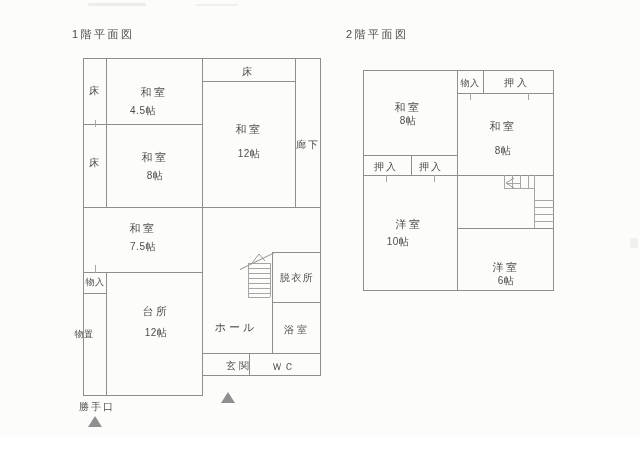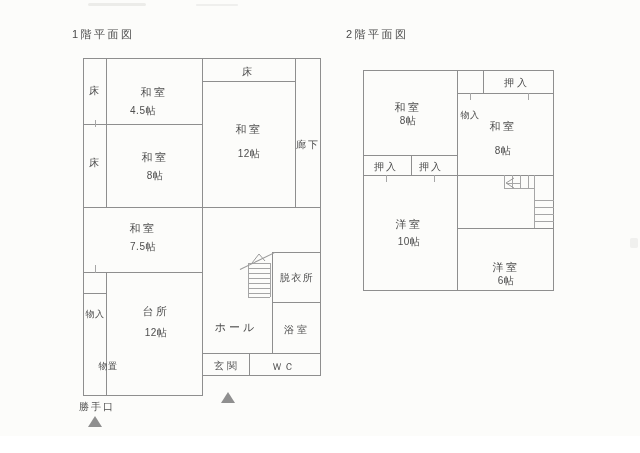--- a/index.html
+++ b/index.html
@@ -25,21 +25,21 @@
     position:absolute;font-size:11px;letter-spacing:2.5px;
     color:#4a4a4a;white-space:nowrap;
   }
   .lbl{
     position:absolute;transform:translate(-50%,-50%);
     font-size:11px;letter-spacing:2.5px;color:#4e4e4e;
     white-space:nowrap;line-height:1;
   }
   .md{font-size:10px;letter-spacing:2px;}
   .sz{font-size:10px;letter-spacing:0.5px;}
-  .sm{font-size:9px;letter-spacing:0.5px;margin-top:32px;}
+  .sm{font-size:9px;letter-spacing:0.5px;}
   .ls3{letter-spacing:3px;}
   .ls1{letter-spacing:1.5px;}
   .tri{
     position:absolute;width:0;height:0;
     border-left:7px solid transparent;
     border-right:7px solid transparent;
     border-bottom:11px solid #8f8f8f;
   }
   .arrow-svg{position:absolute;}
   .smudge{position:absolute;background:#e4e4e1;border-radius:2px;}
@@ -136,46 +136,46 @@
   <div class="lbl md" style="left:248px;top:72px">床</div>
   <div class="lbl" style="left:249px;top:129px">和室</div>
   <div class="lbl sz" style="left:249px;top:154px">12帖</div>
 
   <div class="lbl md" style="left:308px;top:145px">廊下</div>
 
   <div class="lbl" style="left:143px;top:228px">和室</div>
   <div class="lbl sz" style="left:143px;top:247px">7.5帖</div>
 
   <div class="lbl sm" style="left:95px;top:282px">物入</div>
-  <div class="lbl sm" style="left:108px;top:334px">物置</div>
+  <div class="lbl sm" style="left:84px;top:334px">物置</div>
 
   <div class="lbl" style="left:156px;top:311px">台所</div>
   <div class="lbl sz" style="left:156px;top:333px">12帖</div>
 
   <div class="lbl ls3" style="left:236px;top:327px">ホール</div>
   <div class="lbl md ls1" style="left:297px;top:278px">脱衣所</div>
   <div class="lbl md ls3" style="left:297px;top:330px">浴室</div>
-  <div class="lbl md ls3" style="left:227px;top:366px">玄関</div>
+  <div class="lbl md ls3" style="left:239px;top:366px">玄関</div>
   <div class="lbl md" style="left:284px;top:367px">ＷＣ</div>
   <div class="lbl md" style="left:97px;top:407px">勝手口</div>
 
   <div class="tri" style="left:221px;top:392px"></div>
   <div class="tri" style="left:88px;top:416px"></div>
 
   <div class="lbl sm" style="left:470px;top:83px">物入</div>
   <div class="lbl md ls3" style="left:517px;top:83px">押入</div>
 
   <div class="lbl" style="left:408px;top:107px">和室</div>
   <div class="lbl sz" style="left:408px;top:121px">8帖</div>
 
   <div class="lbl" style="left:503px;top:126px">和室</div>
   <div class="lbl sz" style="left:503px;top:151px">8帖</div>
 
   <div class="lbl md" style="left:386px;top:167px">押入</div>
   <div class="lbl md" style="left:431px;top:167px">押入</div>
 
   <div class="lbl" style="left:409px;top:224px">洋室</div>
-  <div class="lbl sz" style="left:409px;top:242px">10帖</div>
+  <div class="lbl sz" style="left:398px;top:242px">10帖</div>
 
   <div class="lbl" style="left:506px;top:267px">洋室</div>
   <div class="lbl sz" style="left:506px;top:281px">6帖</div>
 
 </div>
 
 </body></html>

